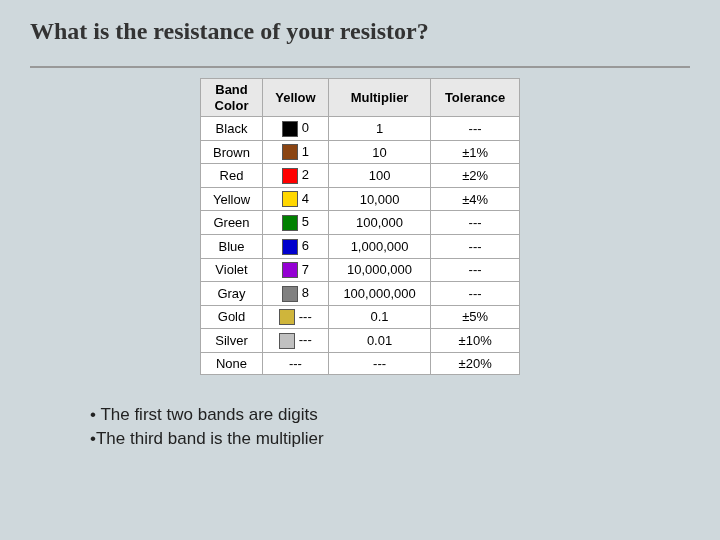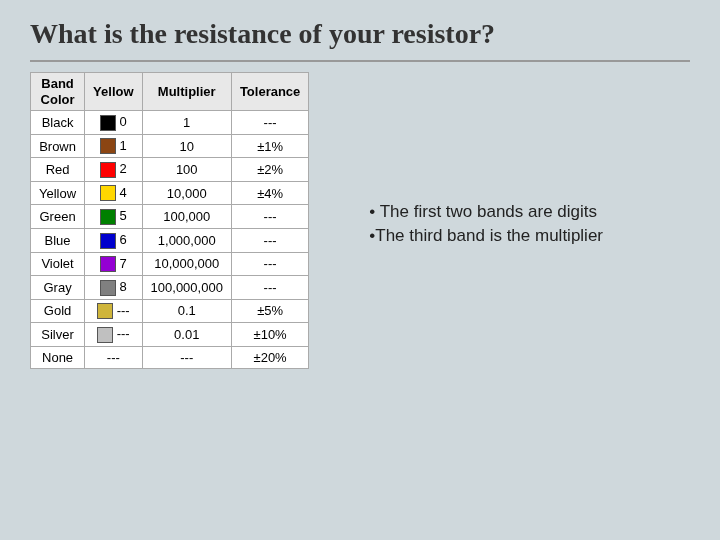--- a/index.html
+++ b/index.html
@@ -11,33 +11,34 @@
       overflow: hidden;
     }
     .slide {
       width: 720px;
       height: 540px;
       background: #cfd8dc;
       position: relative;
       padding: 18px 30px 10px 30px;
     }
     .title {
-      font-size: 28px;
+      font-size: 24px;
       font-weight: bold;
       color: #333;
-      margin-bottom: 10px;
+      margin-bottom: 21px;
       font-family: Georgia, serif;
     }
     .divider {
       height: 2px;
       background: #999;
       margin-bottom: 10px;
     }
     .content-area {
       display: flex;
+      flex-direction: column;
       align-items: center;
     }
     table {
       border-collapse: collapse;
       background: white;
       font-size: 13px;
       width: 320px;
     }
     table th, table td {
       border: 1px solid #aaa;
@@ -49,21 +50,21 @@
       font-weight: bold;
     }
     .color-swatch {
       display: inline-block;
       width: 16px;
       height: 16px;
       border: 1px solid #555;
       vertical-align: middle;
     }
     .bullets {
-      margin-top: 12px;
+      margin-top: 30px;
       width: 100%;
       text-align: left;
       padding-left: 60px;
     }
     .bullets p {
       font-size: 17px;
       color: #222;
       margin-bottom: 4px;
     }
     .band-color-header {

